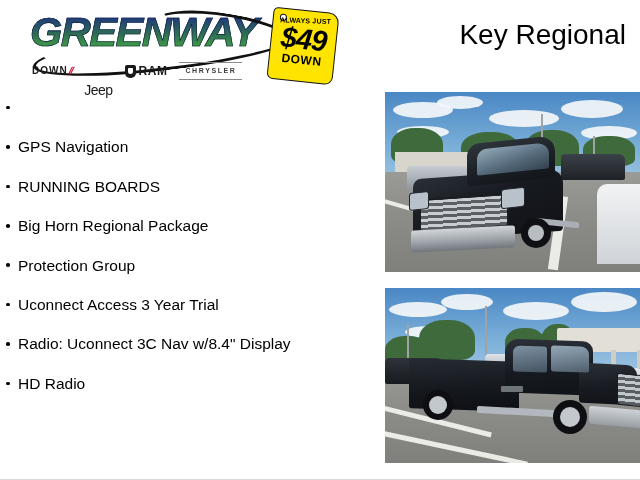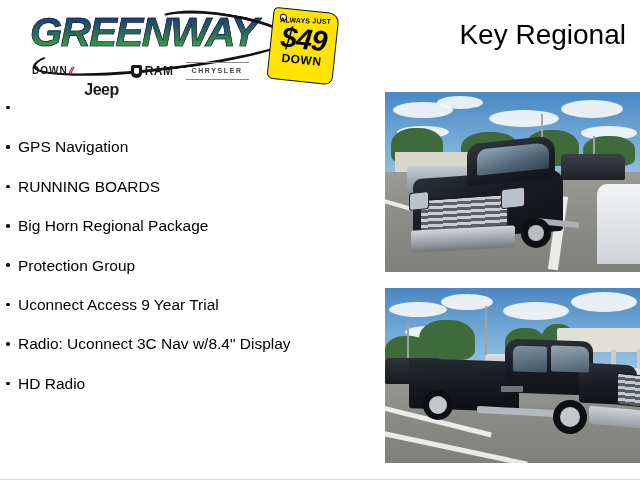--- a/index.html
+++ b/index.html
@@ -142,22 +142,22 @@
     letter-spacing: 1px;
   }
   #dodge-slash {
     display: inline-block;
     color: #c8102e;
     transform: skewX(-18deg);
     letter-spacing: -1px;
     margin-left: 1px;
   }
   #brand-jeep {
-    font-size: 16px;
-    font-weight: bold;
+    font-size: 14px;
+    font-weight: normal;
     letter-spacing: -0.5px;
     margin-top: 38px;
   }
   #ram-shield {
     display: inline-block;
     width: 11px; height: 13px;
     background: #1a1a1a;
     border-radius: 2px 2px 5px 5px;
     margin-right: 3px;
     vertical-align: middle;
@@ -534,21 +534,21 @@
   <li class="feature-item">
     <span class="feature-bullet"></span>
     <span>Big Horn Regional Package</span>
   </li>
   <li class="feature-item">
     <span class="feature-bullet"></span>
     <span>Protection Group</span>
   </li>
   <li class="feature-item">
     <span class="feature-bullet"></span>
-    <span>Uconnect Access 9 Year Trial</span>
+    <span>Uconnect Access 3 Year Trial</span>
   </li>
   <li class="feature-item">
     <span class="feature-bullet"></span>
     <span>Radio: Uconnect 3C Nav w/8.4" Display</span>
   </li>
   <li class="feature-item">
     <span class="feature-bullet"></span>
     <span>HD Radio</span>
   </li>
 </ul>

